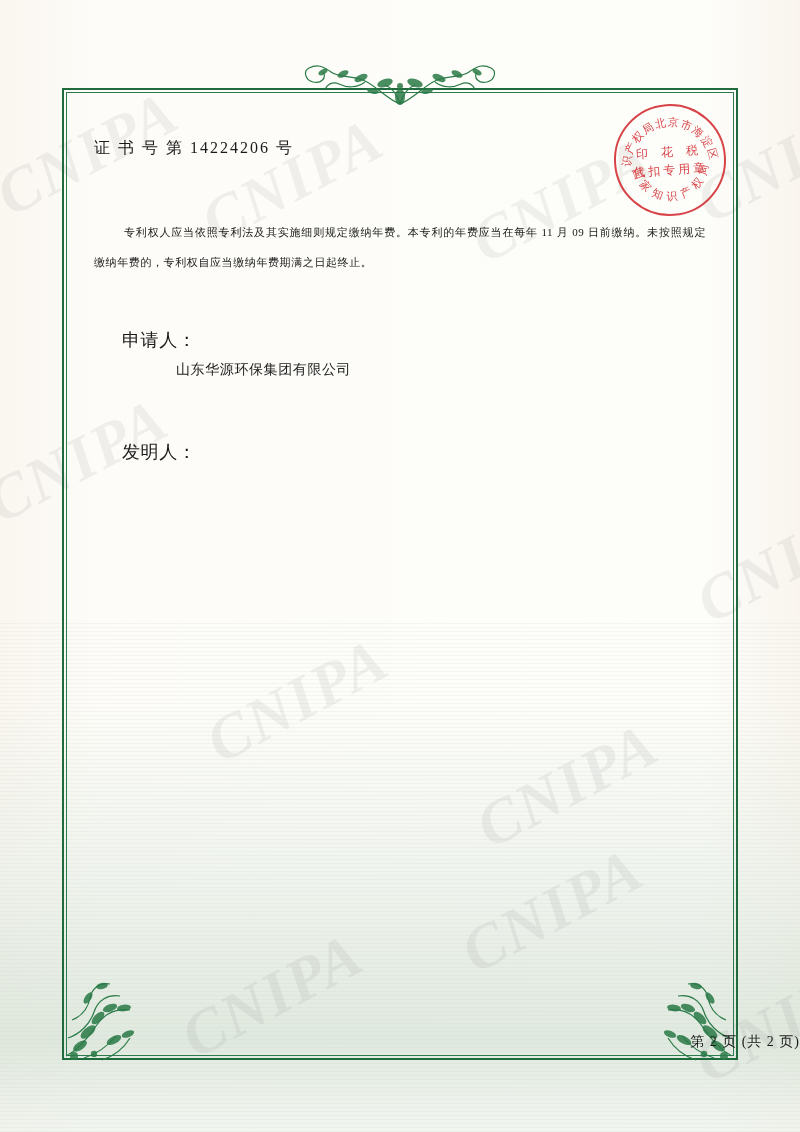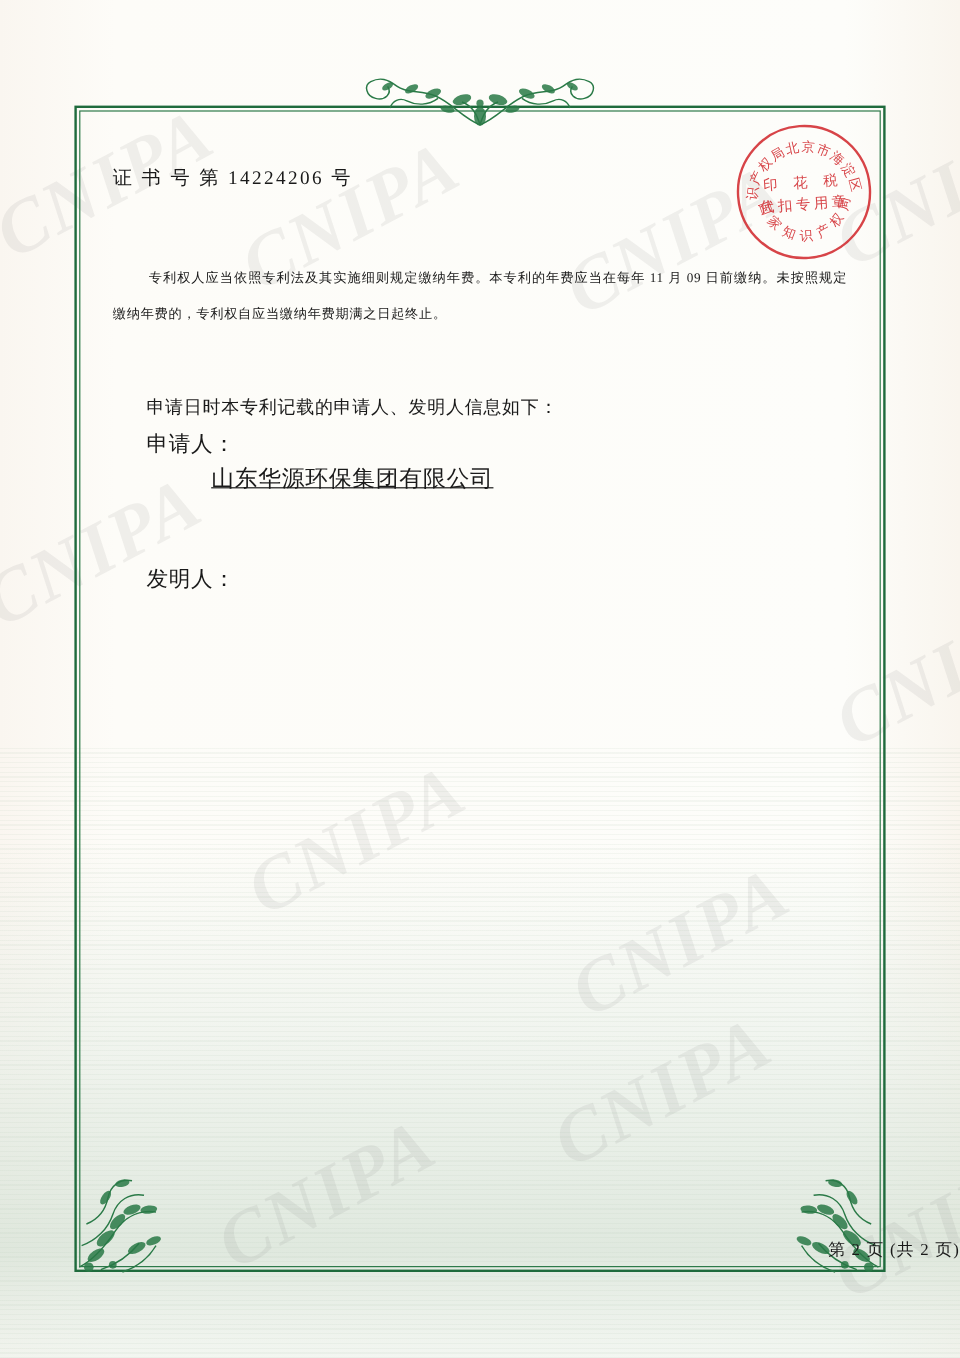--- a/index.html
+++ b/index.html
@@ -172,25 +172,24 @@
     text-indent: 28px;
     letter-spacing: 0.6px;
   }
   .label-line {
     font-size: 18px;
     line-height: 30px;
     text-indent: 28px;
     letter-spacing: 0.6px;
   }
   .value-line {
-    font-size: 19px;
+    font-size: 14px;
     line-height: 30px;
     text-indent: 82px;
     letter-spacing: 0.6px;
-    text-decoration: underline;
   }
   .block-inventor {
     margin-top: 52px;
   }
   .footer {
     position: absolute;
     left: 0;
     top: 1033px;
     width: 800px;
     text-align: right;
@@ -320,21 +319,20 @@
       </text>
     </svg>
   </div>
 
   <div class="content">
     <div class="cert-no">证 书 号 第 14224206 号</div>
 
     <div class="para">专利权人应当依照专利法及其实施细则规定缴纳年费。本专利的年费应当在每年 11 月 09 日前缴纳。未按照规定缴纳年费的，专利权自应当缴纳年费期满之日起终止。</div>
 
     <div class="block-applicant">
-      <div class="line-intro">申请日时本专利记载的申请人、发明人信息如下：</div>
       <div class="label-line">申请人：</div>
       <div class="value-line">山东华源环保集团有限公司</div>
     </div>
 
     <div class="block-inventor">
       <div class="label-line">发明人：</div>
     </div>
   </div>
 
   <div class="footer">第 2 页 (共 2 页)</div>

